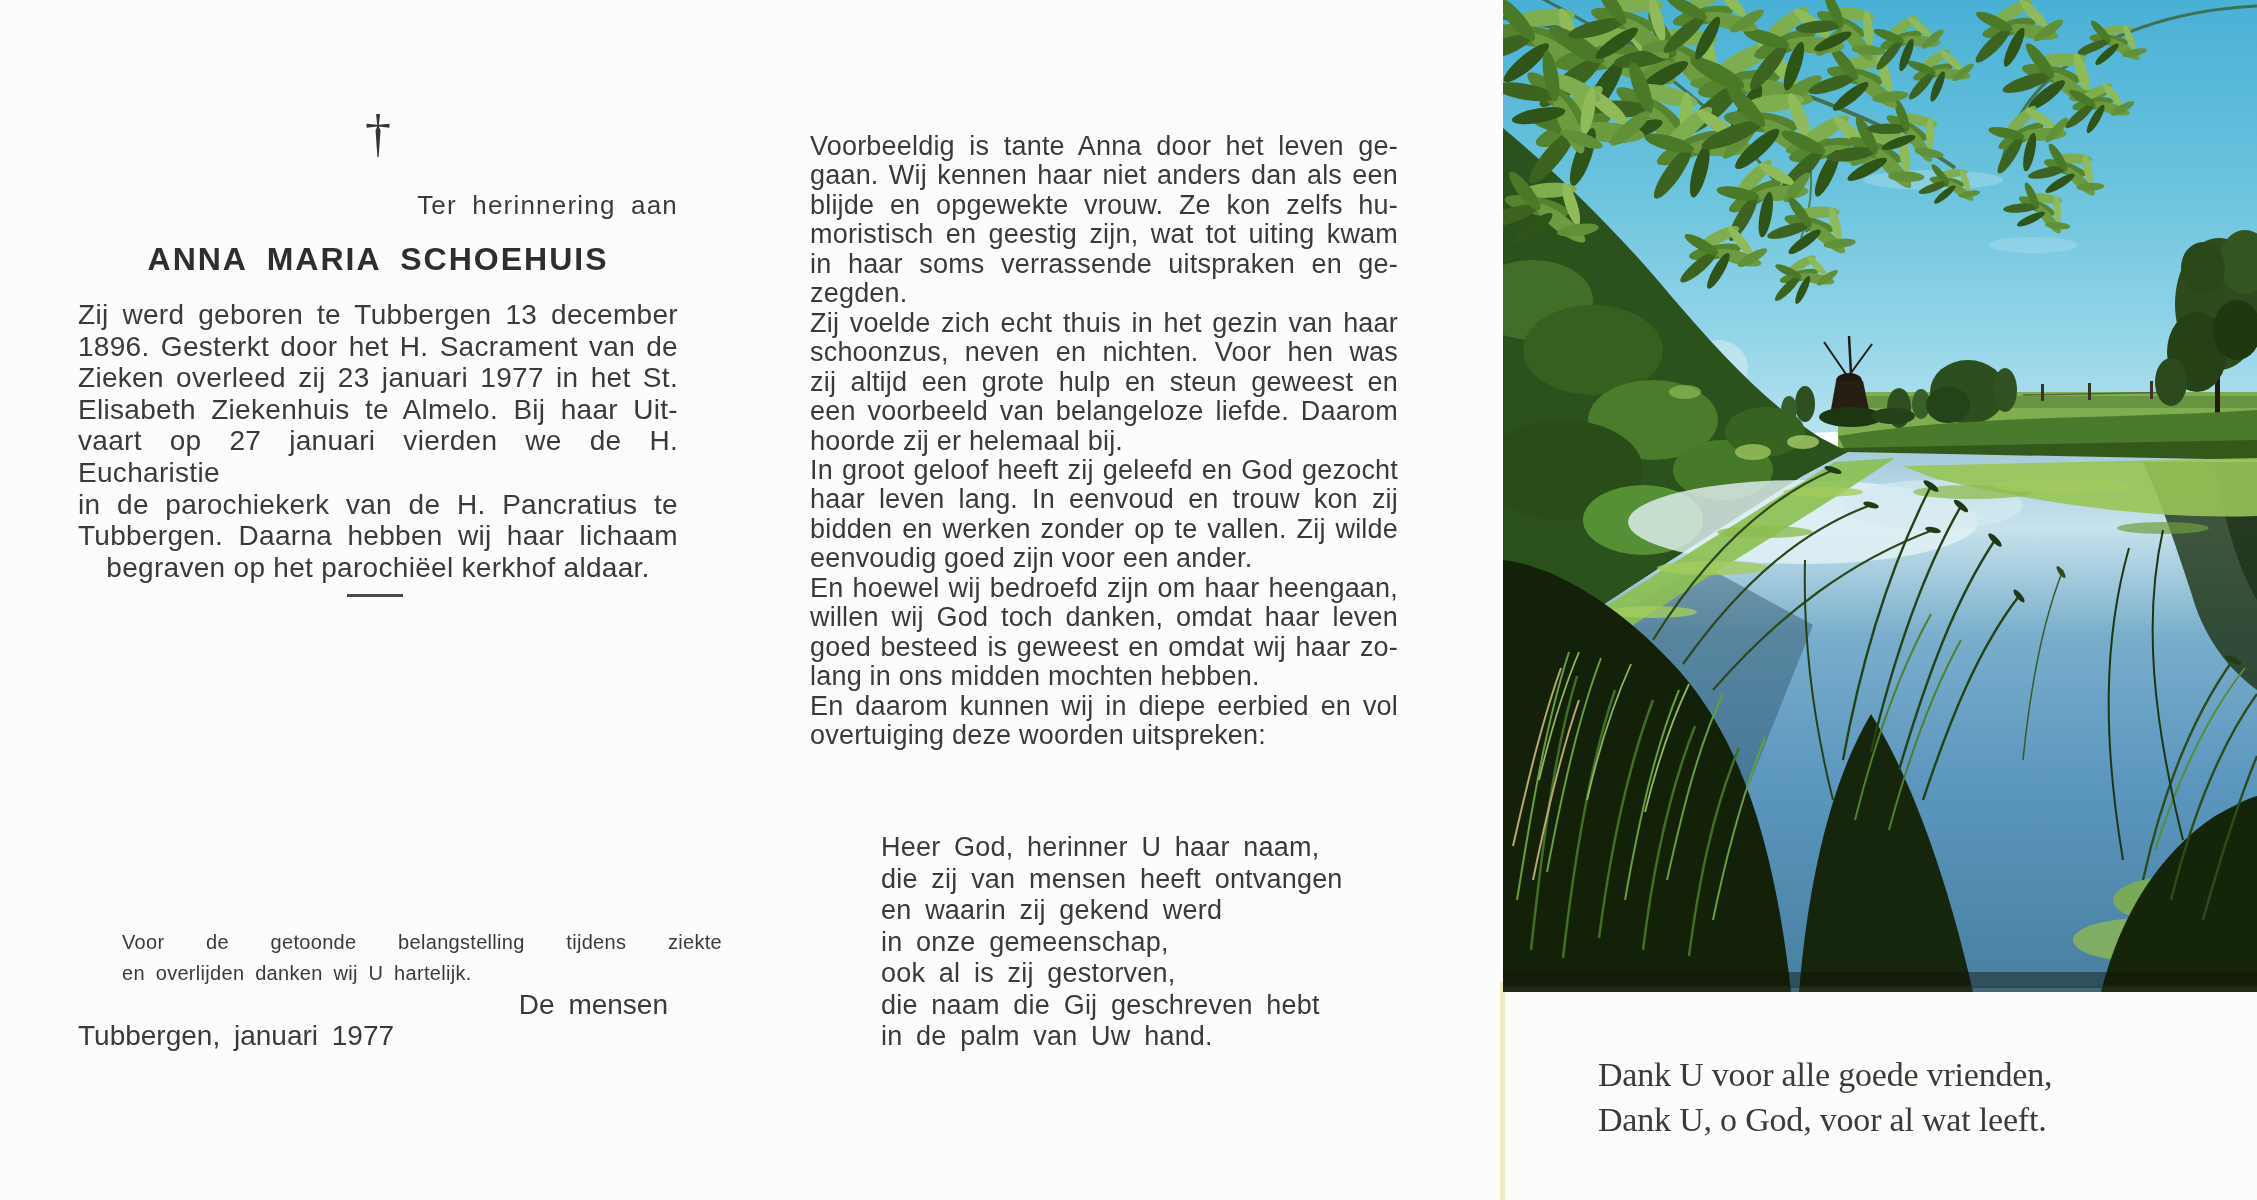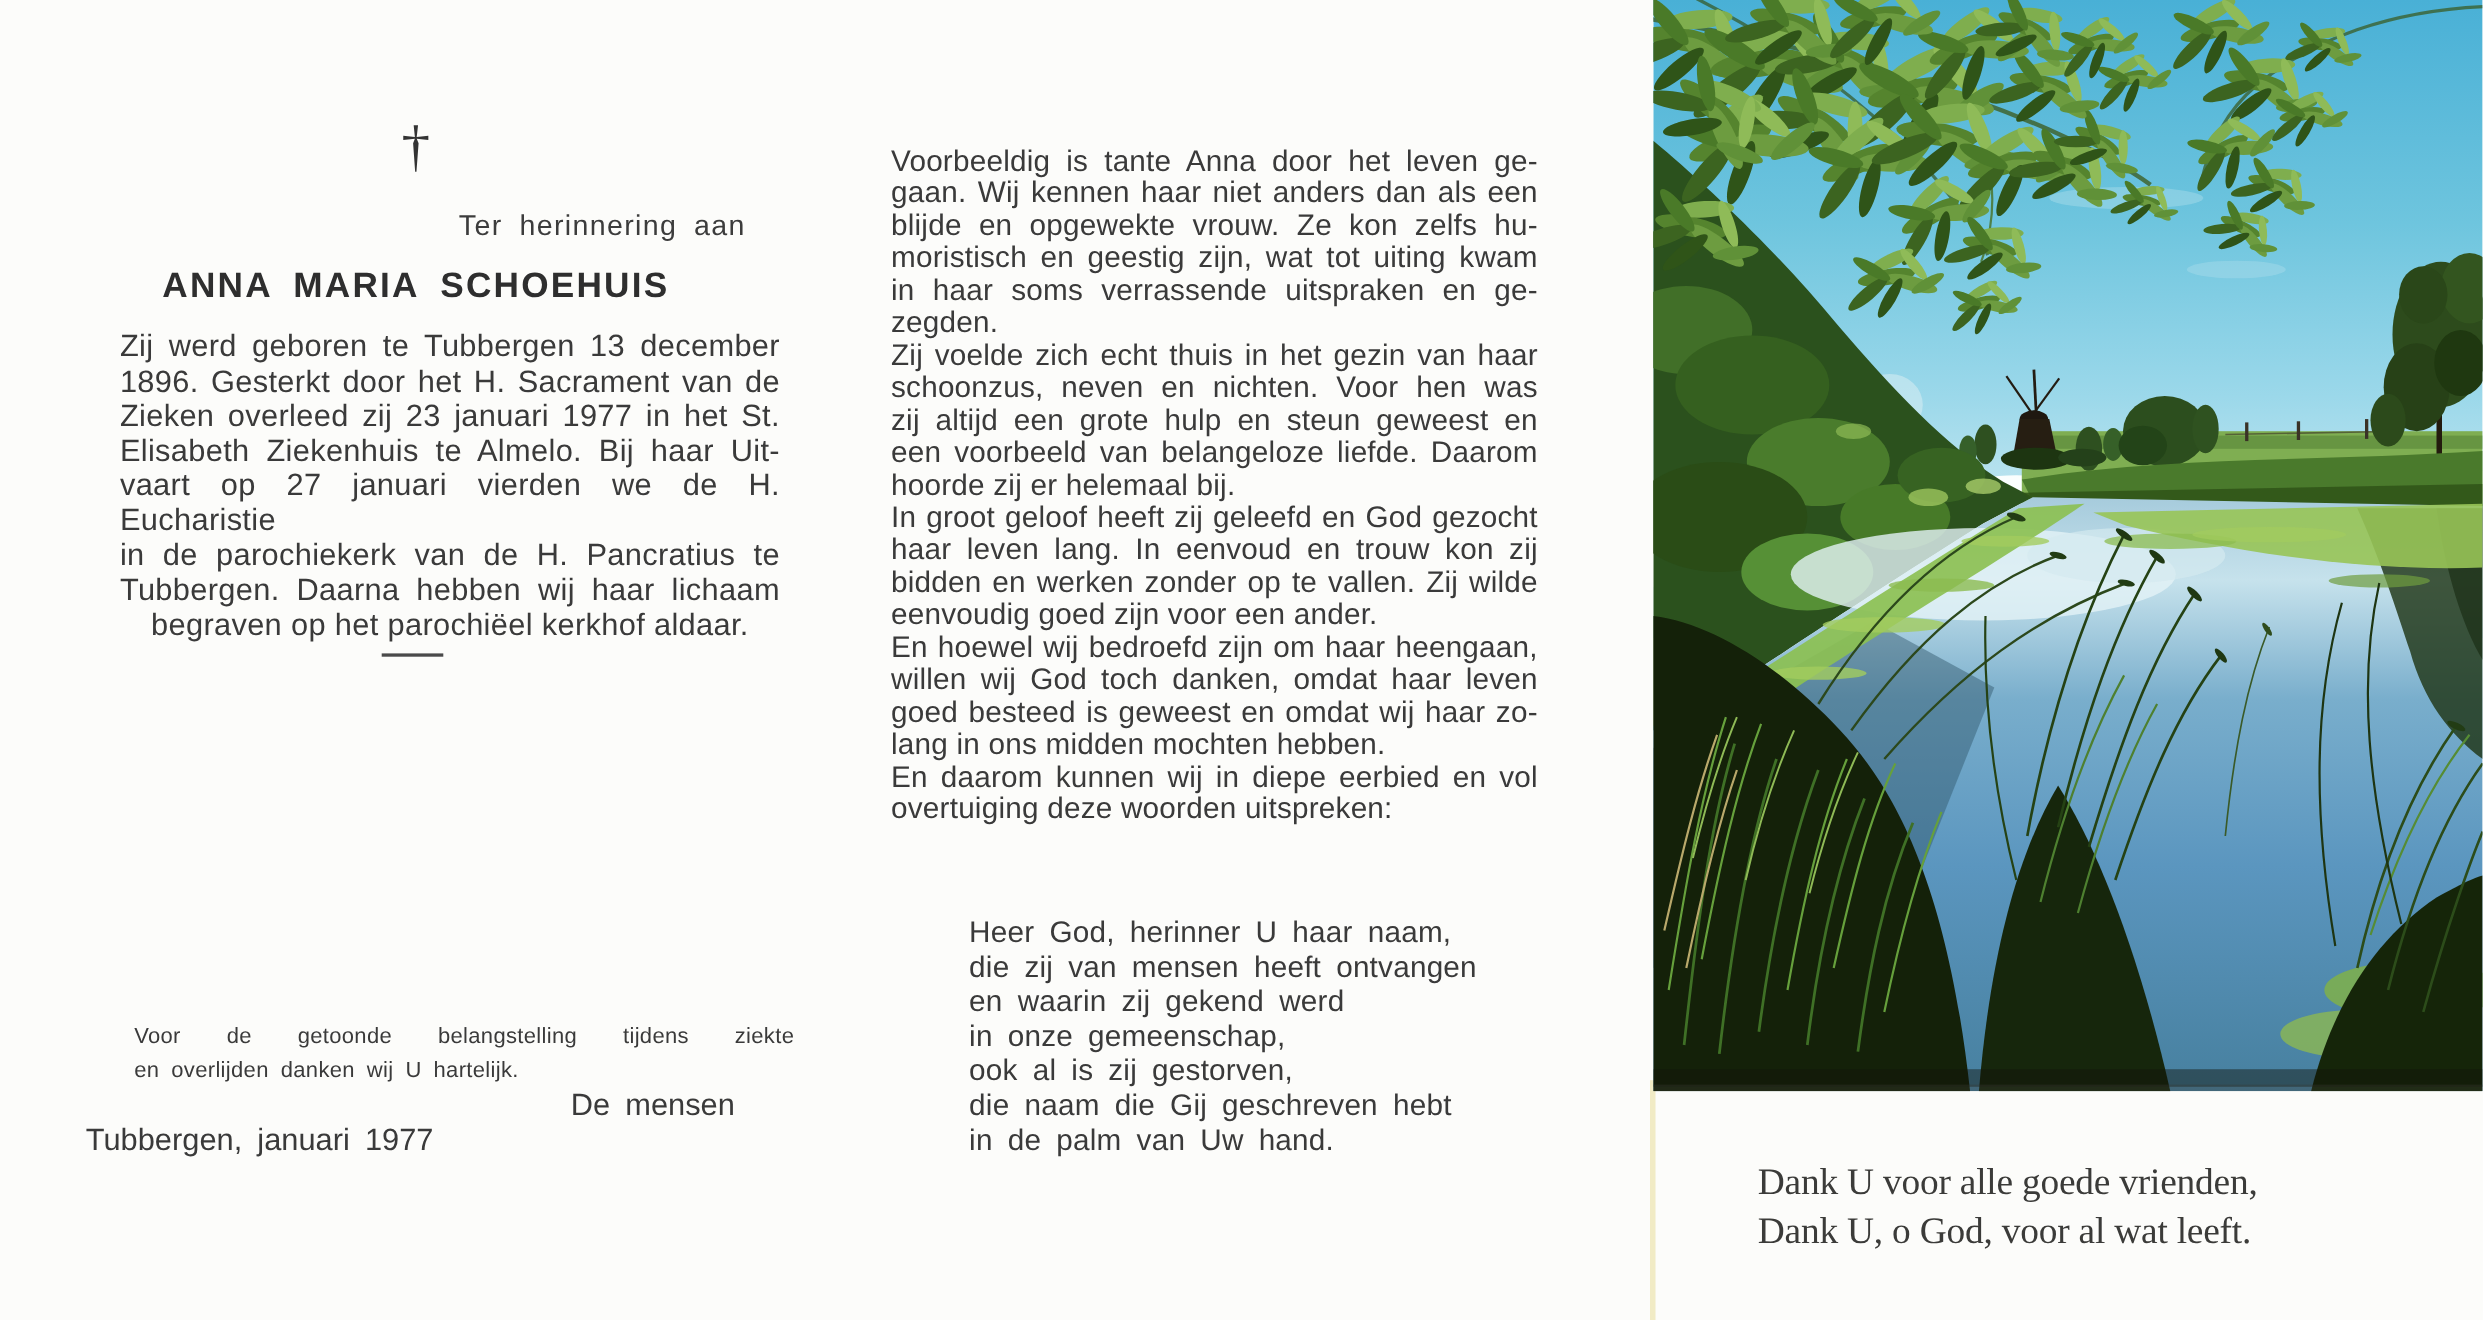--- a/index.html
+++ b/index.html
@@ -25,21 +25,21 @@
     text-align:right;font-size:26px;letter-spacing:1.2px;word-spacing:7px;
     color:#3c3c3c;
   }
   .name{
     position:absolute;top:241px;left:0;width:100%;margin:0;
     text-align:center;font-size:32px;font-weight:bold;
     letter-spacing:2px;word-spacing:9px;color:#2e2e2e;
   }
   .bio{
     position:absolute;top:299px;left:0;width:100%;
-    font-size:28px;line-height:31.6px;letter-spacing:.3px;margin-left:31px;
+    font-size:28px;line-height:31.6px;letter-spacing:.3px;
   }
   .divider{
     position:absolute;top:594px;left:269px;width:56px;height:0;
     border-top:3.5px solid #4a4a4a;
   }
   .thanks{
     position:absolute;top:927px;left:0;width:100%;
     font-size:20px;line-height:31px;letter-spacing:.3px;word-spacing:5px;margin-left:44px;
   }
   .sig{

